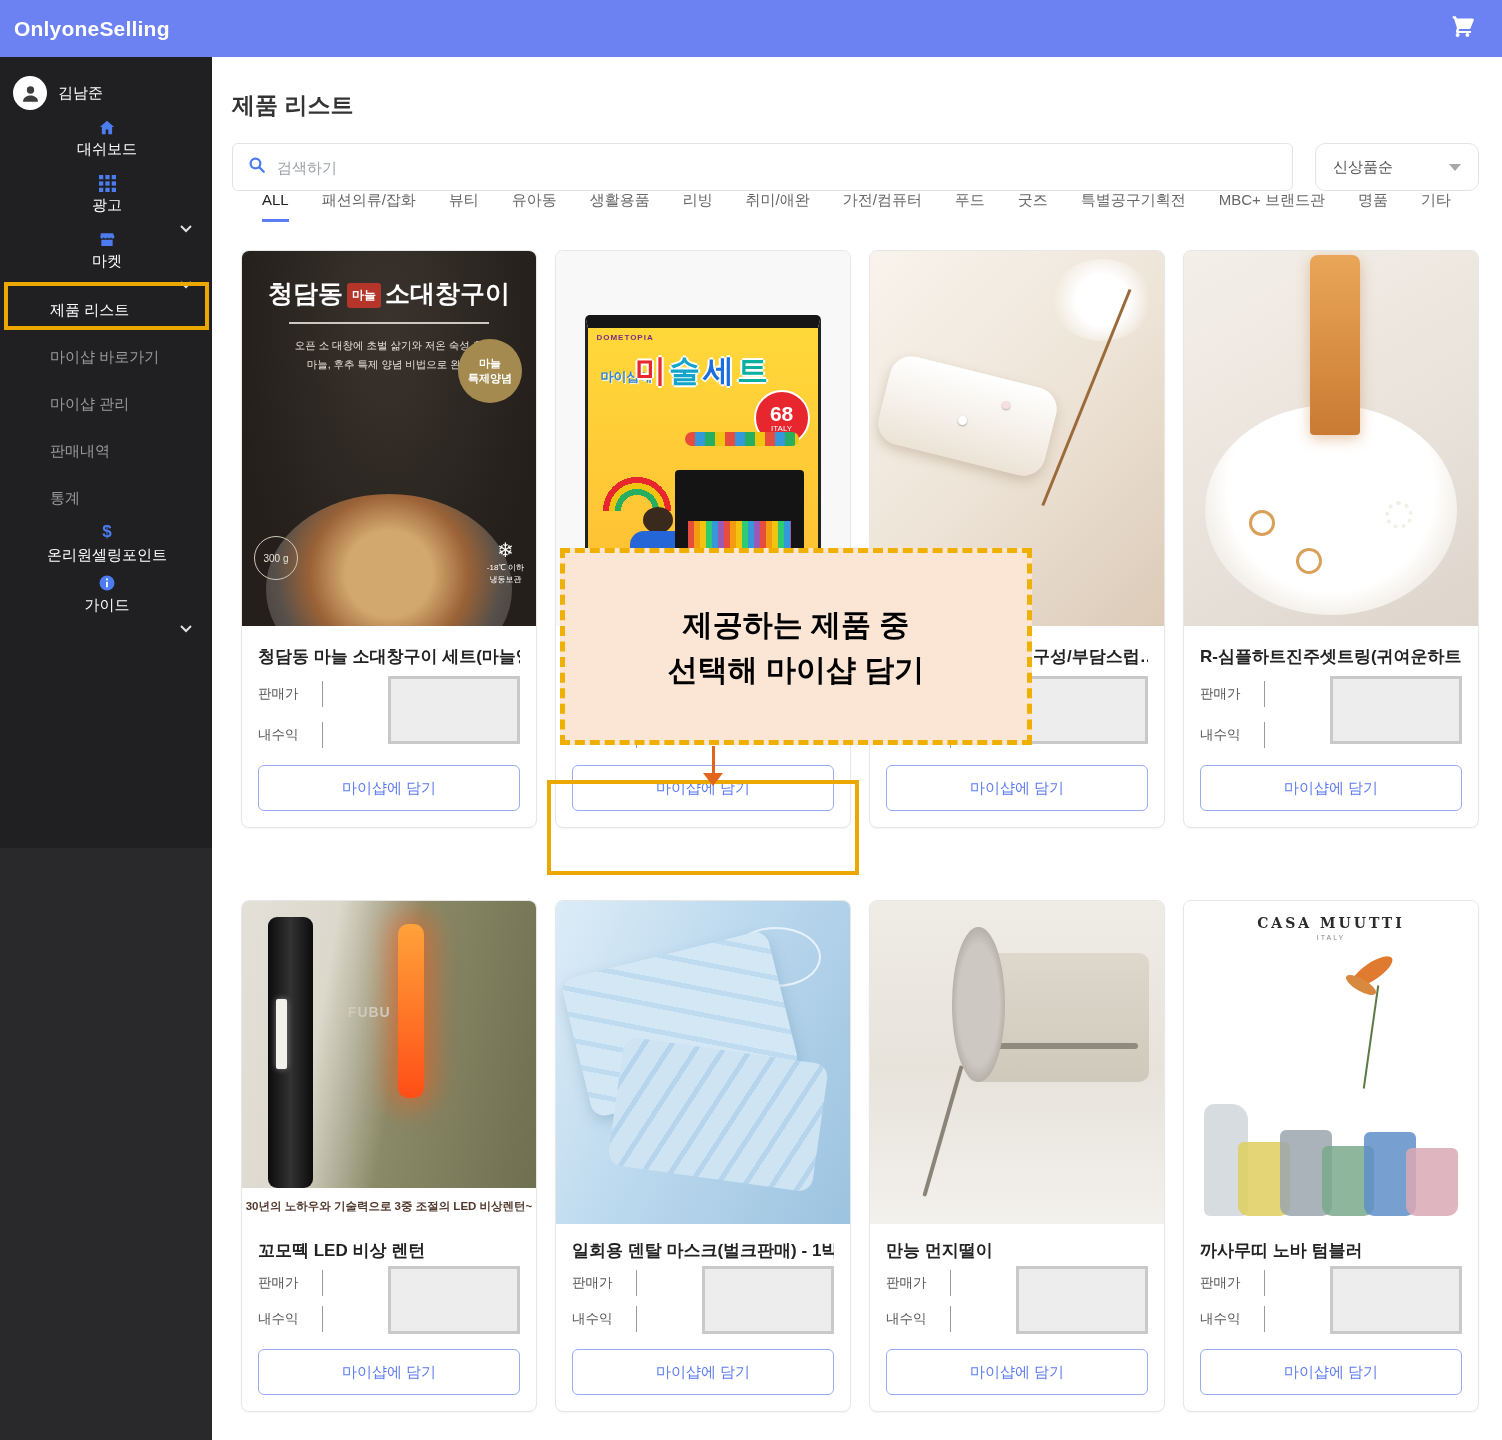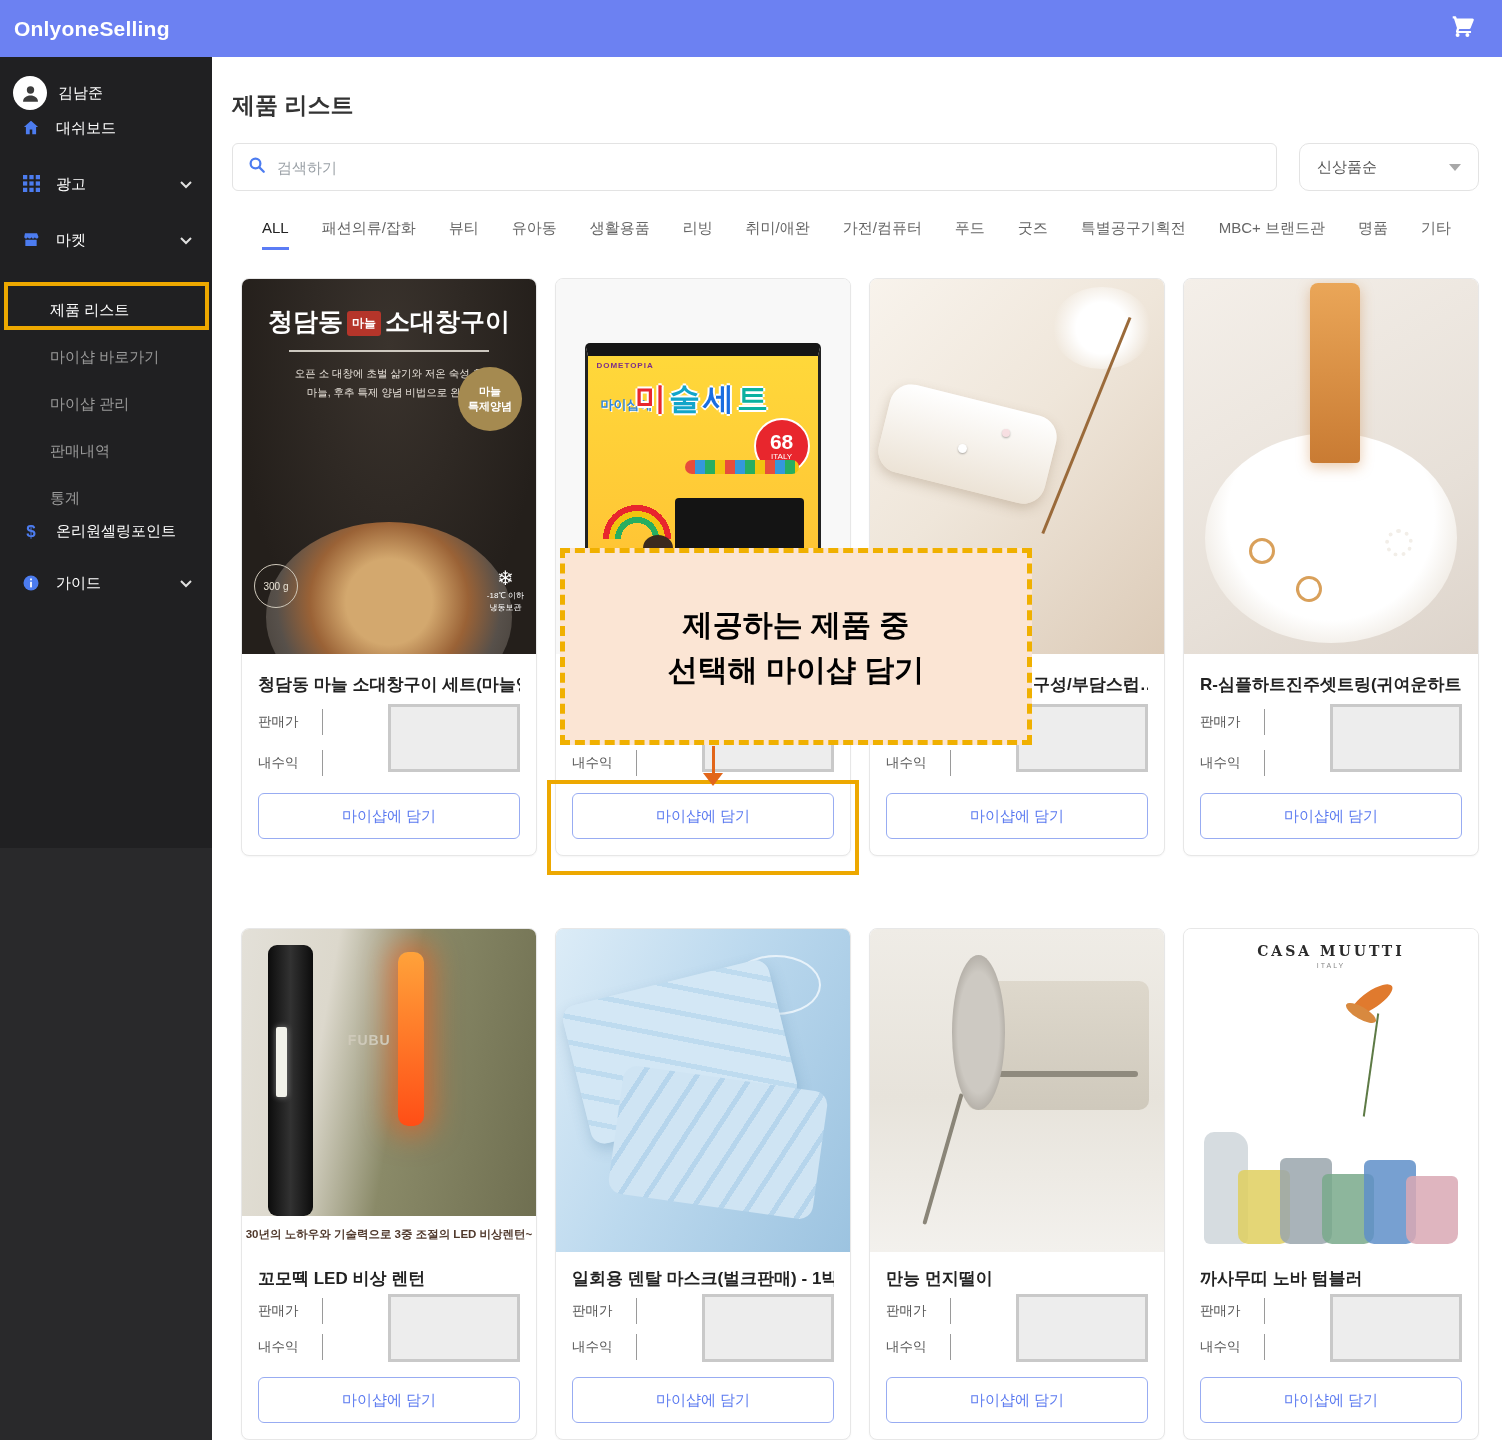--- a/index.html
+++ b/index.html
@@ -21,39 +21,39 @@
 
   
   .sidebar {
     position:absolute; top:57px; left:0; width:212px; height:1383px;
     background:#29292b; z-index:5;
   }
   .nav-section { background:#202022; height:791px; padding-top:10px; }
   .nav-user { height:52px; display:flex; align-items:center; gap:11px; padding-left:13px; }
   .avatar { width:34px; height:34px; border-radius:50%; background:#fff; display:flex; align-items:center; justify-content:center; overflow:hidden; }
   .nav-user .uname { color:#fff; font-size:15px; }
-  .nav-item { height:56px; display:flex; gap:16px; padding:0 20px 0 22px; color:#fff; font-size:15px; }
+  .nav-item { height:56px; display:flex; align-items:center; gap:4px; padding:0 20px 0 22px; color:#fff; font-size:15px;flex-direction:column; }
   .nav-item .icon { width:18px; display:flex; justify-content:center; }
   .nav-item .chev { margin-left:auto; }
   .dollar { color:#4c7cf0; font-weight:bold; font-size:17px; }
   .sub-item { height:47px; display:flex; align-items:center; padding-left:50px; color:#9b9b9b; font-size:15px; }
   .sub-item.active { color:#fff; }
 
   
   .main { position:absolute; left:212px; top:57px; width:1290px; height:1383px; padding:0 23px 0 20px; background:#fff; }
   .page-title { margin-top:33px; font-size:23px; font-weight:bold; color:#333; }
 
   .controls { display:flex; margin-top:22px; height:48px; gap:22px; }
   .search-box { flex:1; border:1px solid #e3e3e3; border-radius:6px; display:flex; align-items:center; gap:11px; padding:0 15px; background:#fff; }
   .search-box input { border:none; outline:none; flex:1; font-size:15px; color:#333; background:transparent; }
   .search-box input::placeholder { color:#9aa0a6; }
-  .sort-box { width:180px; border:1px solid #e3e3e3; border-radius:10px; display:flex; align-items:center; justify-content:space-between; padding:0 17px; font-size:15px; color:#555; background:#fff;font-family:Liberation Mono, monospace; }
+  .sort-box { width:164px; border:1px solid #e3e3e3; border-radius:10px; display:flex; align-items:center; justify-content:space-between; padding:0 17px; font-size:15px; color:#555; background:#fff;font-family:Liberation Mono, monospace; }
   .caret { width:0; height:0; border-left:6px solid transparent; border-right:6px solid transparent; border-top:7px solid #a8a8a8; }
 
-  .tabs { display:flex; justify-content:space-between; margin-top:28px; padding:0 28px 0 30px; font-size:15px; color:#666; }
+  .tabs { display:flex; justify-content:space-between; padding:0 28px 0 30px; font-size:15px; color:#666; }
   .tab { padding-bottom:11px; white-space:nowrap; cursor:pointer; }
   .tab.active { color:#222; border-bottom:3px solid #5b7cf5; }
 
   
   .grid { margin:20px 0 0 9px; display:grid; grid-template-columns:repeat(4,296px); column-gap:18px; row-gap:64px; }
   .card { border:1px solid #e7e7e7; border-radius:8px; background:#fff; position:relative; overflow:hidden; box-shadow:0 1px 2px rgba(0,0,0,.04);margin-top:8px; }
   .card .img { height:375px; position:relative; overflow:hidden; }
   .card.small .img { height:323px; }
   .info { position:relative; padding:19px 16px 0; }
   .card.small .info { padding-top:15px; }

